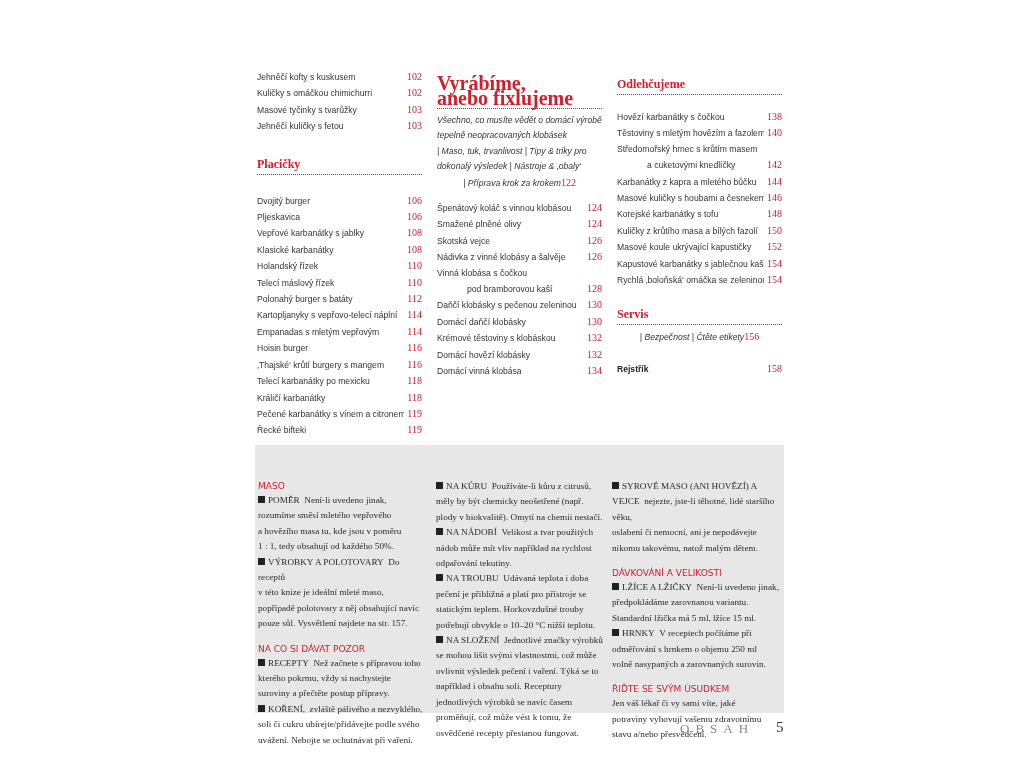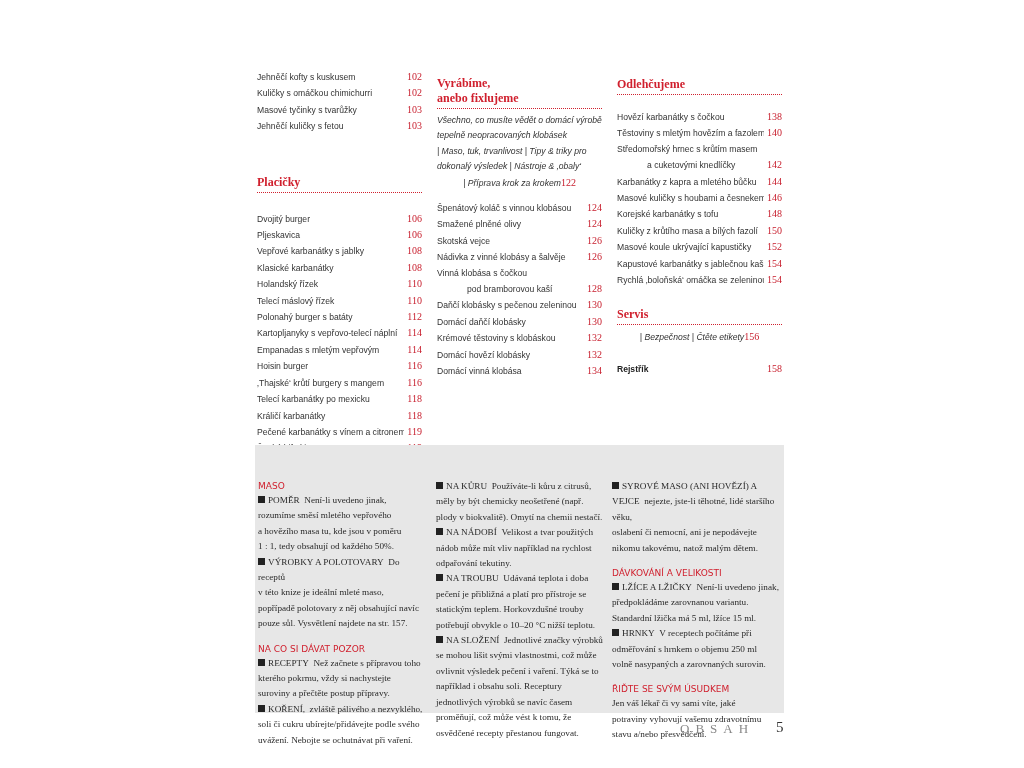--- a/index.html
+++ b/index.html
@@ -41,21 +41,21 @@
       </div>
       <div class="row">
         <span class="t">Masové tyčinky s tvarůžky</span>
         <span class="p">103</span>
       </div>
       <div class="row">
         <span class="t">Jehněčí kuličky s fetou</span>
         <span class="p">103</span>
       </div>
     </div>
-  <div class="h" style="margin-top:40px;">Placičky</div>
+  <div class="h" style="margin-top:22px;">Placičky</div>
   <div id="c1items" style="margin-top:18px;">
       <div class="row">
         <span class="t">Dvojitý burger</span>
         <span class="p">106</span>
       </div>
       <div class="row">
         <span class="t">Pljeskavica</span>
         <span class="p">106</span>
       </div>
       <div class="row">
@@ -107,21 +107,21 @@
         <span class="p">119</span>
       </div>
       <div class="row">
         <span class="t">Řecké bifteki</span>
         <span class="p">119</span>
       </div>
     </div>
 </div>
 
 <div class="col" style="left:437px; top:76px; width:165px;">
-  <div class="h" style="font-size:12px; line-height:15px;">
+  <div class="h" style="font-size:20px; line-height:15px;">
     <div>Vyrábíme,</div>
     <div>anebo fixlujeme</div>
   </div>
   <div id="c2intro">
       <div class="ital">Všechno, co musíte vědět o domácí výrobě</div>
       <div class="ital">tepelně neopracovaných klobásek</div>
       <div class="ital">| Maso, tuk, trvanlivost | Tipy &amp; triky pro</div>
       <div class="ital">dokonalý výsledek | Nástroje &amp; ‚obaly‘</div>
     </div>
   <div class="ital ital-last">

